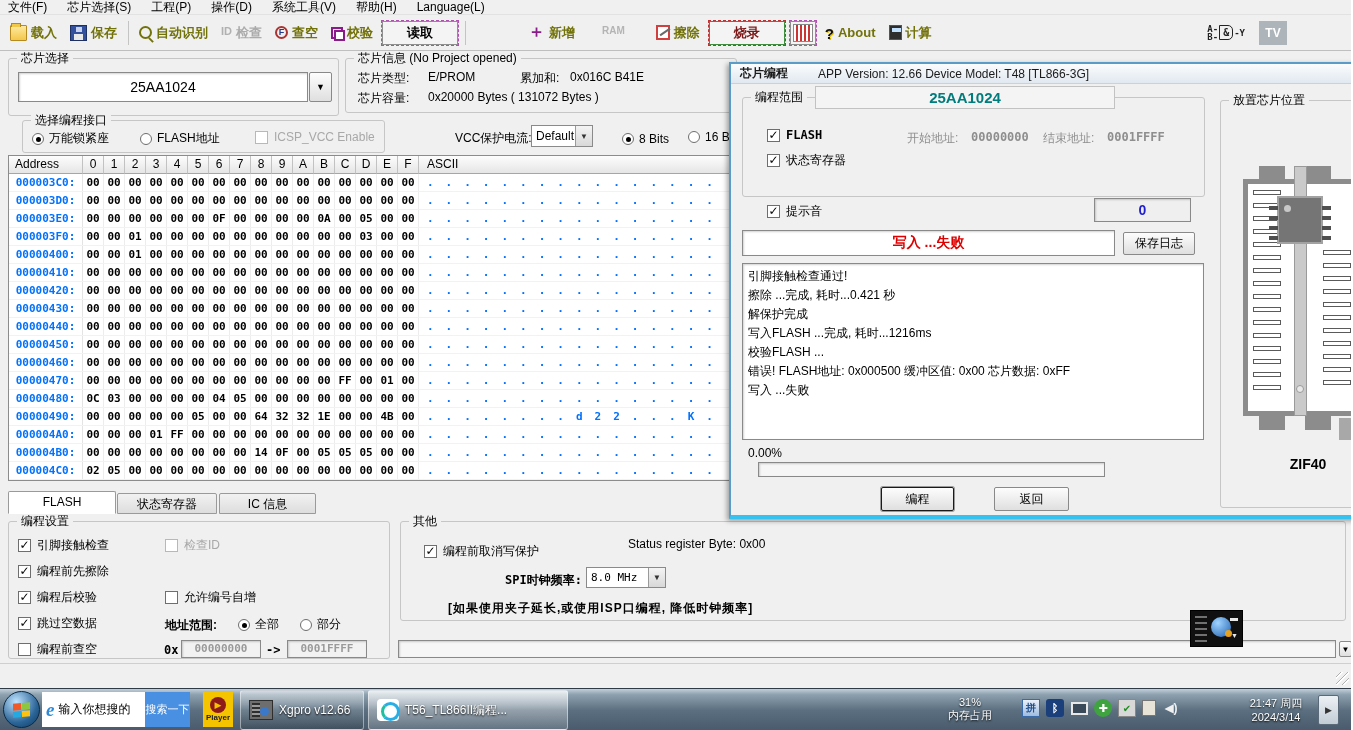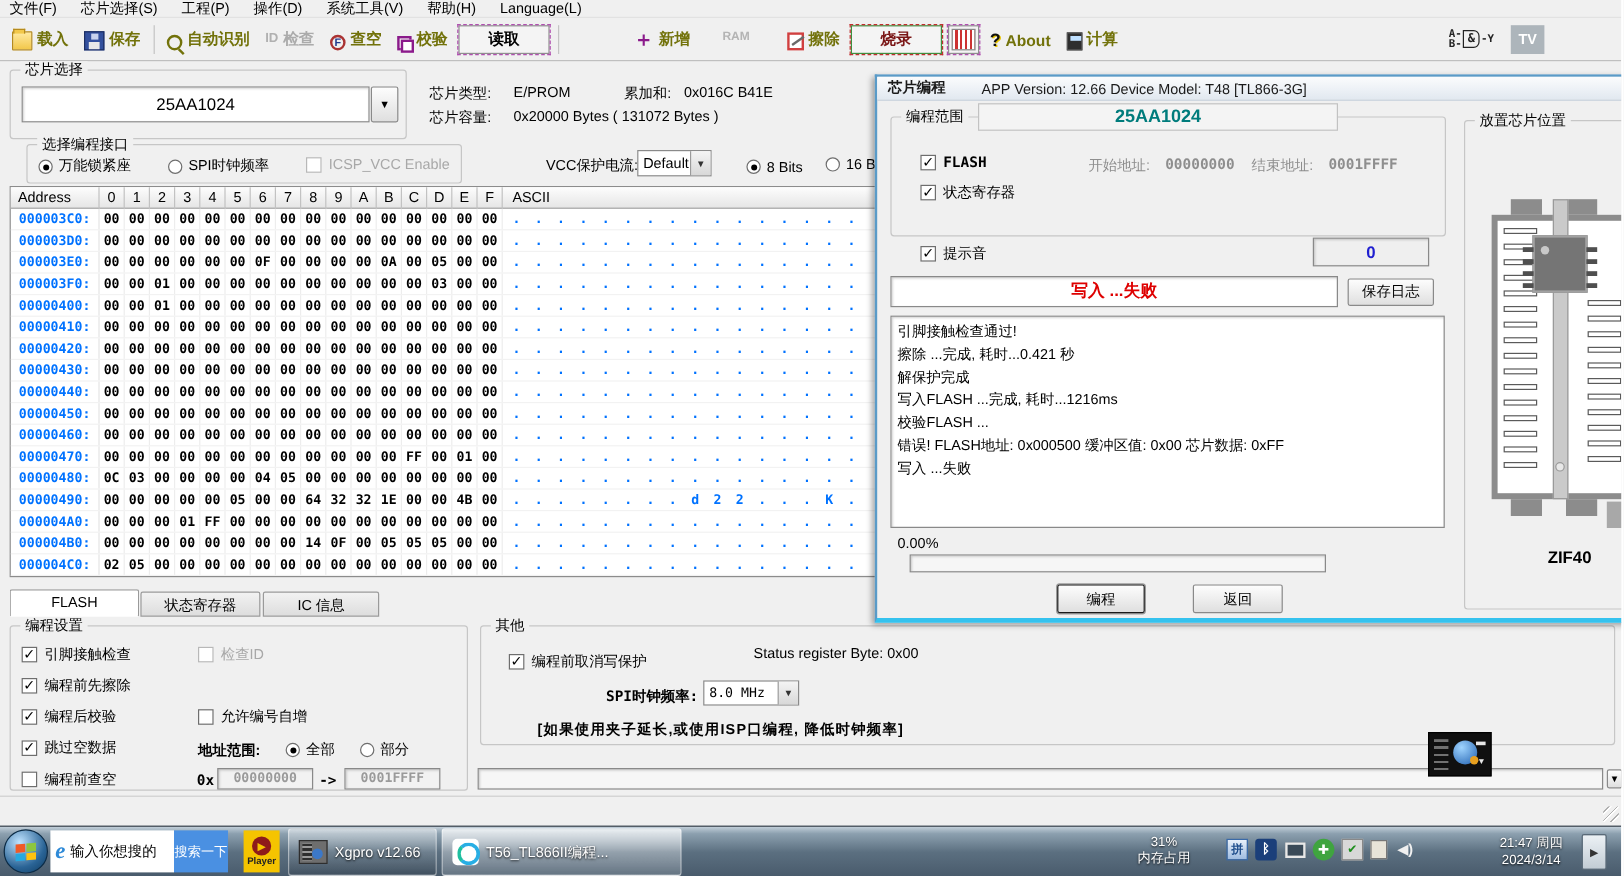--- a/index.html
+++ b/index.html
@@ -10,21 +10,21 @@
   .mono{font-family:"DejaVu Sans Mono","Liberation Mono",monospace}
 
   
   #menubar{position:absolute;left:0;top:0;width:100%;height:15px;background:#F0F0F0;
     display:flex;align-items:center;padding:0 8px;border-bottom:1px solid #E2E2E2}
   #menubar .mi{margin-right:20px;white-space:nowrap;cursor:default}
 
   
   #toolbar{position:absolute;left:0;top:15px;width:100%;height:36px;background:#F0F0F0;
     border-bottom:1px solid #BFBFBF;display:flex;align-items:center;padding:0 6px}
-  .tbtn{display:flex;align-items:flex-end;gap:4px;font-size:13px;font-weight:bold;color:#72720A;
+  .tbtn{display:flex;align-items:center;gap:4px;font-size:13px;font-weight:bold;color:#72720A;
     padding:3px 4px;margin-right:5px;white-space:nowrap}
   .tbtn.dis{color:#ABABAB}
   .tbtn.framed{border:1px solid #8F8F8F;outline:1px dashed #B050B0;color:#000;padding:2px 24px;background:#F4F4F4}
   .tbtn.framed.red{color:#7A1616;border-color:#3F8F3F;outline-color:#C03030}
   .sep{width:1px;height:24px;background:#C4C4C4;margin:0 6px 0 2px}
   .ic{width:17px;height:16px;display:inline-block;position:relative;flex:none}
   .ic-folder{background:linear-gradient(#FFE9A0,#F2C84B);border:1px solid #B58A1E;border-radius:1px}
   .ic-folder::before{content:"";position:absolute;left:0;top:-3px;width:8px;height:3px;background:#F2C84B;border:1px solid #B58A1E;border-bottom:none}
   .ic-floppy{background:#33509E;border:1px solid #1D2F63}
   .ic-floppy::before{content:"";position:absolute;left:3px;top:8px;width:9px;height:6px;background:#E8E8E8}
@@ -258,27 +258,30 @@
 
   <div class="grp" style="left:22px;top:120px;width:363px;height:33px">
     <span class="grp-lbl">选择编程接口</span>
   </div>
   <div class="rd sel" style="left:32px;top:130px">
       <span class="dot"></span>
       <span>万能锁紧座</span>
     </div>
   <div class="rd" style="left:140px;top:130px">
       <span class="dot"></span>
-      <span>SPI时钟频率</span>
+      <span>FLASH地址</span>
     </div>
   <div class="cb dis" style="left:255px;top:130px">
       <span class="box"></span>
       <span>ICSP_VCC Enable</span>
     </div>
 
+  <div class="grp" style="left:345px;top:58px;width:392px;height:55px">
+    <span class="grp-lbl">芯片信息 (No Project opened)</span>
+  </div>
   <span class="abs" style="left:358px;top:70px">芯片类型:</span>
   <span class="abs" style="left:428px;top:70px">E/PROM</span>
   <span class="abs" style="left:520px;top:70px">累加和:</span>
   <span class="abs" style="left:570px;top:70px">0x016C B41E</span>
   <span class="abs" style="left:358px;top:90px">芯片容量:</span>
   <span class="abs" style="left:428px;top:90px">0x20000 Bytes ( 131072 Bytes )</span>
 
   <span class="abs" style="left:455px;top:130px">VCC保护电流:</span>
   <div class="combo" style="left:531px;top:125px;width:62px;height:22px">
     <span class="val">Default</span>

